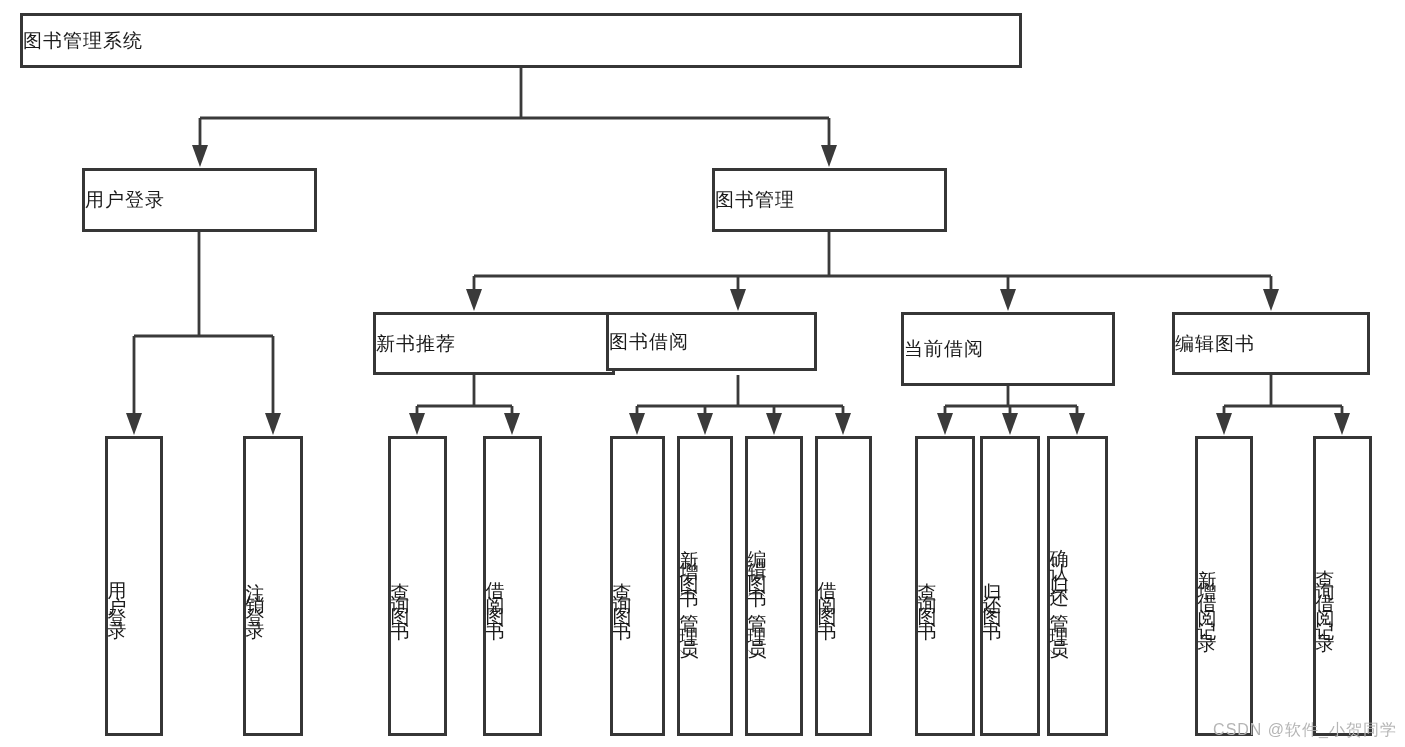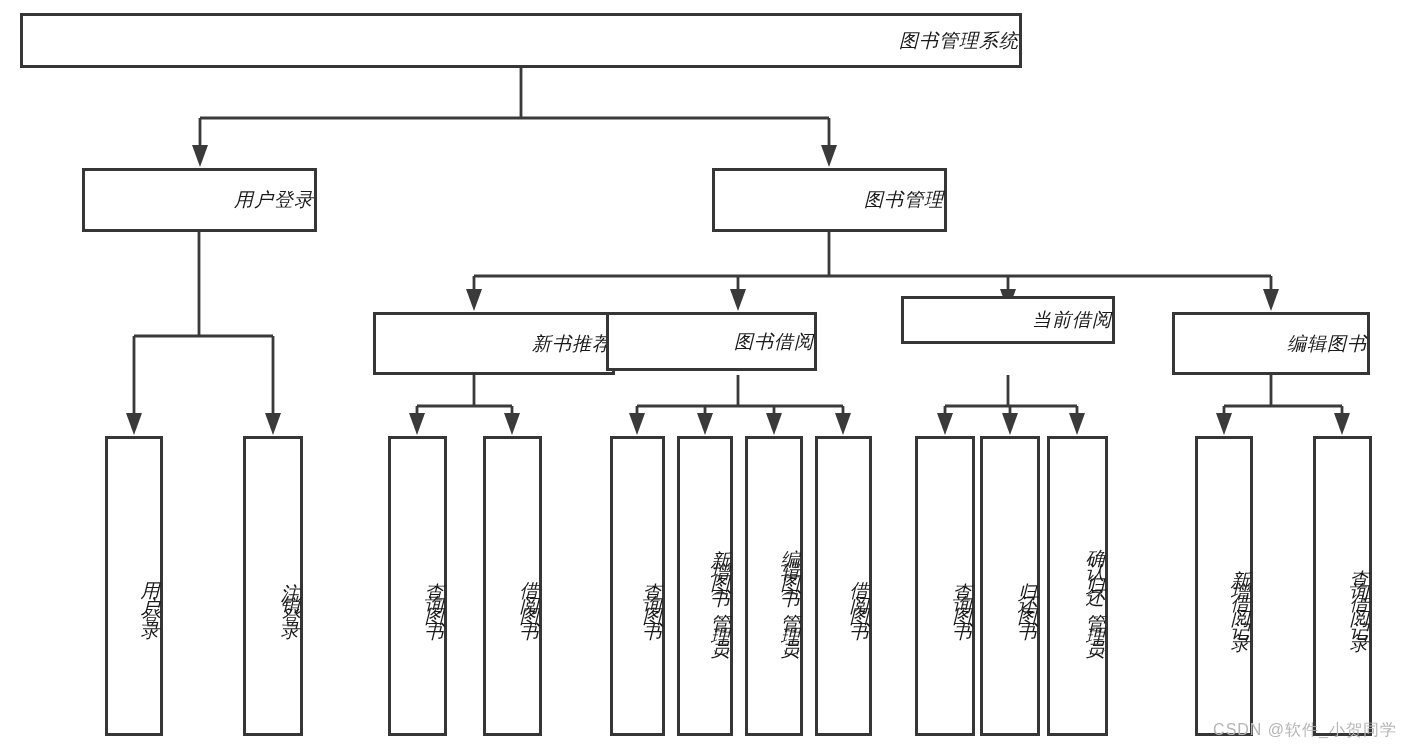--- a/index.html
+++ b/index.html
@@ -22,26 +22,25 @@
     width: 1405px;
     height: 747px;
   }
   .box {
     position: absolute;
     box-sizing: border-box;
     border: 3px solid #363636;
     background: #ffffff;
     display: flex;
     align-items: center;
-    justify-content: flex-end;
+    justify-content: flex-start;
     color: #1a1a1a;
     font-size: 19px;
     letter-spacing: 1px;
     z-index: 2;
-    font-style: italic;
   }
   .box.leaf span.vtext {
     writing-mode: vertical-rl;
     text-orientation: mixed;
     font-size: 19px;
     line-height: 1;
     letter-spacing: 13px;
     margin-bottom: -13px;
     white-space: nowrap;
   }
@@ -120,31 +119,31 @@
     </g>
   </svg>
 
   <div class="box" style="left:20px; top:13px; width:1002px; height:55px;">
     <span>图书管理系统</span>
   </div>
 
   <div class="box" style="left:82px; top:168px; width:235px; height:64px;">
     <span>用户登录</span>
   </div>
-  <div class="box" style="left:712px; top:168px; width:235px; height:64px;padding-left:21px;">
+  <div class="box" style="left:712px; top:168px; width:235px; height:64px;">
     <span>图书管理</span>
   </div>
 
   <div class="box" style="left:373px; top:312px; width:242px; height:63px;">
     <span>新书推荐</span>
   </div>
   <div class="box" style="left:606px; top:312px; width:211px; height:59px;">
     <span>图书借阅</span>
   </div>
-  <div class="box" style="left:901px; top:296px; width:214px; height:48px;">
+  <div class="box" style="left:901px; top:312px; width:214px; height:74px;">
     <span>当前借阅</span>
   </div>
   <div class="box" style="left:1172px; top:312px; width:198px; height:63px;">
     <span>编辑图书</span>
   </div>
 
   <div class="box leaf" style="left:105px; top:436px; width:58px; height:300px;">
     <span class="vtext">用户登录</span>
   </div>
   <div class="box leaf" style="left:243px; top:436px; width:60px; height:300px;">

